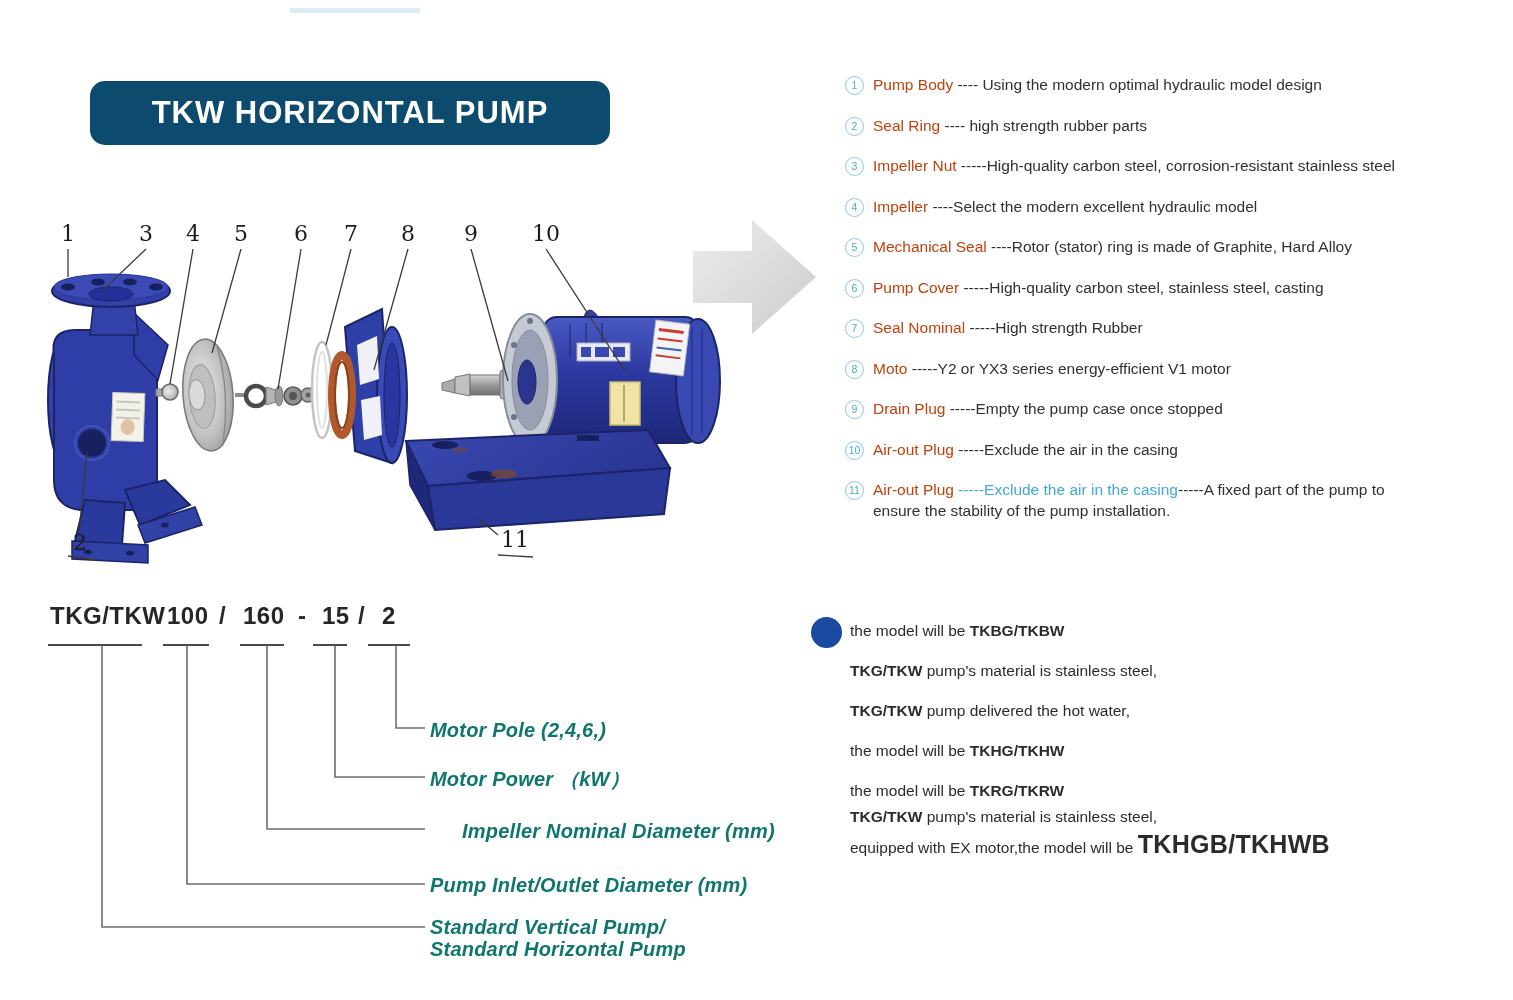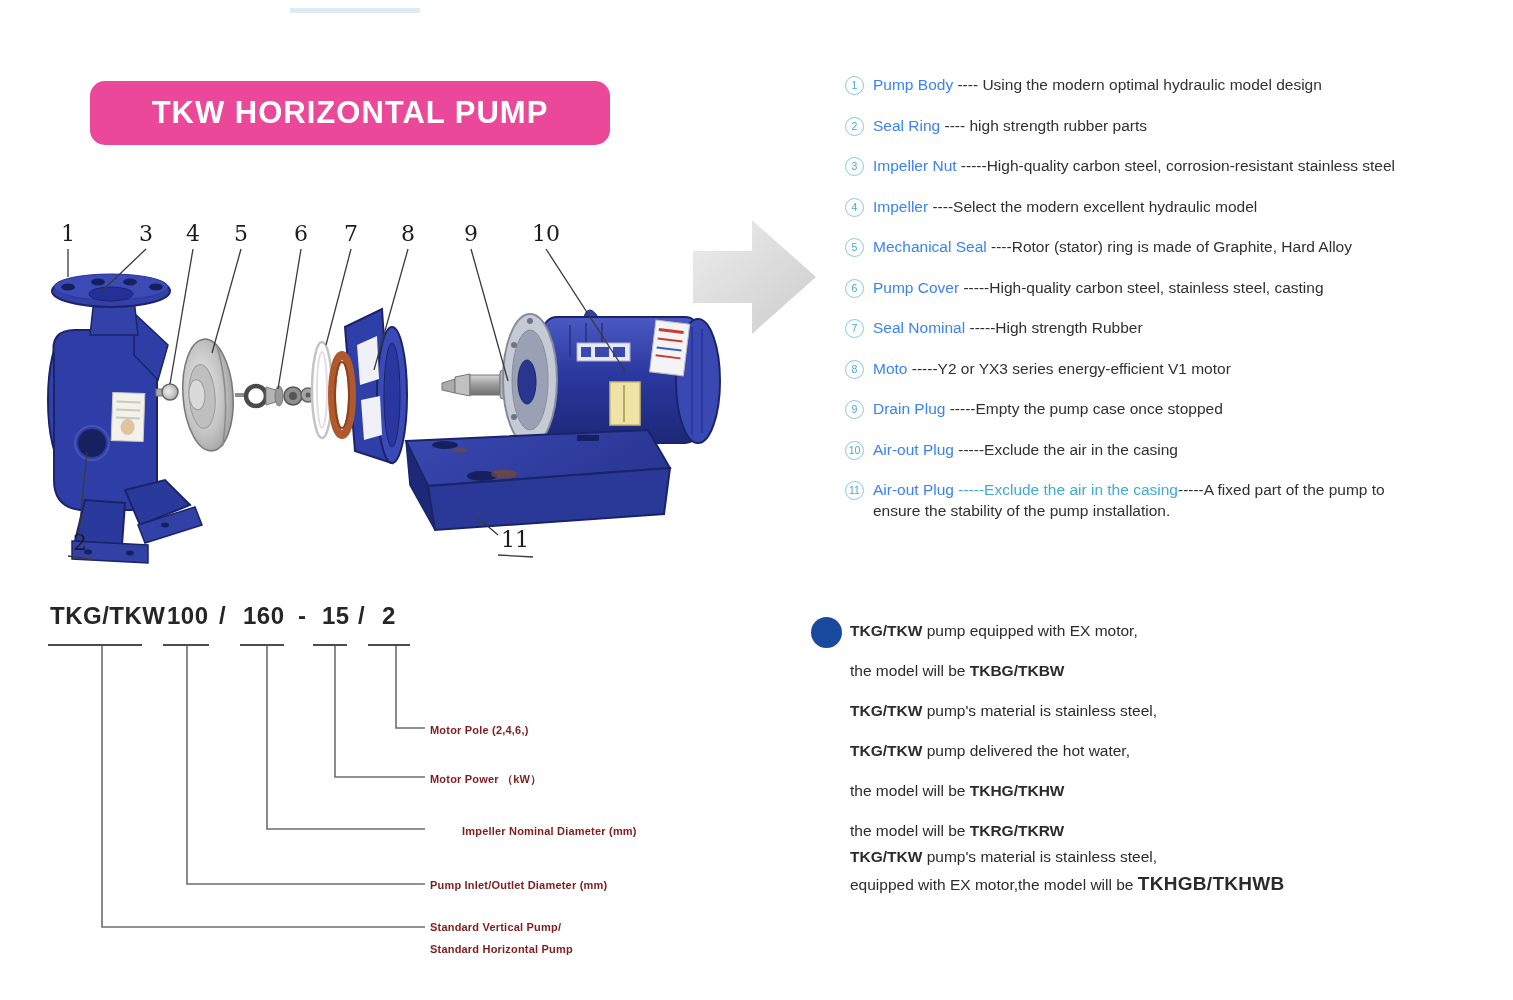--- a/index.html
+++ b/index.html
@@ -2,54 +2,54 @@
 <html><head>
 <meta charset="utf-8">
 <style>
   html,body{margin:0;padding:0;background:#ffffff;}
   .page{position:relative;width:1513px;height:1000px;background:#ffffff;overflow:hidden;
         font-family:"Liberation Sans",sans-serif;}
 
   .topstrip{position:absolute;left:290px;top:8px;width:130px;height:5px;background:#dcecf5;}
 
   
-  .banner{position:absolute;left:90px;top:81px;width:520px;height:64px;background:#ec4899;
+  .banner{position:absolute;left:90px;top:81px;width:520px;height:64px;background:#0c4a6e;
           border-radius:15px;display:flex;align-items:center;justify-content:center;}
   .banner h1{margin:0;color:#ffffff;font-size:31px;font-weight:700;letter-spacing:1px;}
 
   
   .diagram{position:absolute;left:30px;top:195px;}
   .arrow{position:absolute;left:690px;top:207px;}
   .overlay{position:absolute;left:0;top:0;pointer-events:none;}
 
   
   .plist{position:absolute;left:845px;top:74px;width:648px;}
   .pitem{display:flex;align-items:flex-start;margin-bottom:19.5px;font-size:15.5px;line-height:21px;color:#303030;}
   .pnum{flex:0 0 auto;width:17px;height:17px;border:1px solid #8cc8e2;border-radius:50%;
         color:#44abd6;font-size:10.5px;display:flex;align-items:center;justify-content:center;
         margin:2px 9px 0 0;}
-  .pname{color:#3b82f6;white-space:pre;}
+  .pname{color:#c2410c;white-space:pre;}
   .pdesc{color:#303030;white-space:pre-wrap;}
   .pdesc-blue{color:#3fa9d8;white-space:pre-wrap;}
   .pbody{flex:1 1 auto;}
 
   
   .mseg{position:absolute;top:602px;font-size:24px;font-weight:700;color:#262626;letter-spacing:0.5px;}
   .useg{position:absolute;top:644px;height:2px;background:#4c4c4c;}
-  .mlabel{position:absolute;font-size:11px;font-weight:700;color:#7f1d1d;line-height:22px;letter-spacing:0.2px;}
+  .mlabel{position:absolute;font-size:20px;font-weight:700;color:#0f766e;line-height:22px;letter-spacing:0.2px;font-style:italic;}
 
   
   .bullet{position:absolute;left:811px;top:617px;width:31px;height:31px;border-radius:50%;background:#1a4aa0;}
   .notes{position:absolute;left:850px;top:620px;width:610px;font-size:15.5px;color:#2b2b2b;line-height:22px;}
   .nline{margin-bottom:18px;}
   .nline.g6{margin-bottom:4px;}
   .nline.tight{margin-bottom:5px;}
   .nlead{font-weight:700;}
   .ncode{font-weight:700;}
-  .ncode.big{font-size:19px;letter-spacing:0.3px;}
+  .ncode.big{font-size:25px;letter-spacing:0.3px;}
 </style>
 </head>
 <body>
 
 <div class="page">
 
   <div class="topstrip"></div>
 
   <div class="banner">
     <h1>TKW HORIZONTAL PUMP</h1>
@@ -318,21 +318,20 @@
   <div class="mlabel" style="left:430px;top:768px;">Motor Power （kW）</div>
   <div class="mlabel" style="left:430px;top:820px;margin-left:32px;">Impeller Nominal Diameter (mm)</div>
   <div class="mlabel" style="left:430px;top:874px;">Pump Inlet/Outlet Diameter (mm)</div>
   <div class="mlabel" style="left:430px;top:916px;">
     <div>Standard Vertical Pump/</div>
     <div>Standard Horizontal Pump</div>
   </div>
 
   <div class="bullet"></div>
   <div class="notes">
-    <div class="nline"><span class="nlead">TKG/TKW</span><span> pump equipped with EX motor,</span><span class="ncode"></span></div>
     <div class="nline"><span class="nlead"></span><span>the model will be </span><span class="ncode">TKBG/TKBW</span></div>
     <div class="nline"><span class="nlead">TKG/TKW</span><span> pump's material is stainless steel,</span><span class="ncode"></span></div>
     <div class="nline"><span class="nlead">TKG/TKW</span><span> pump delivered the hot water,</span><span class="ncode"></span></div>
     <div class="nline"><span class="nlead"></span><span>the model will be </span><span class="ncode">TKHG/TKHW</span></div>
     <div class="nline g6"><span class="nlead"></span><span>the model will be </span><span class="ncode">TKRG/TKRW</span></div>
     <div class="nline tight"><span class="nlead">TKG/TKW</span><span> pump's material is stainless steel,</span><span class="ncode"></span></div>
     <div class="nline"><span class="nlead"></span><span>equipped with EX motor,the model will be </span><span class="ncode big">TKHGB/TKHWB</span></div>
   </div>
 
 </div>

